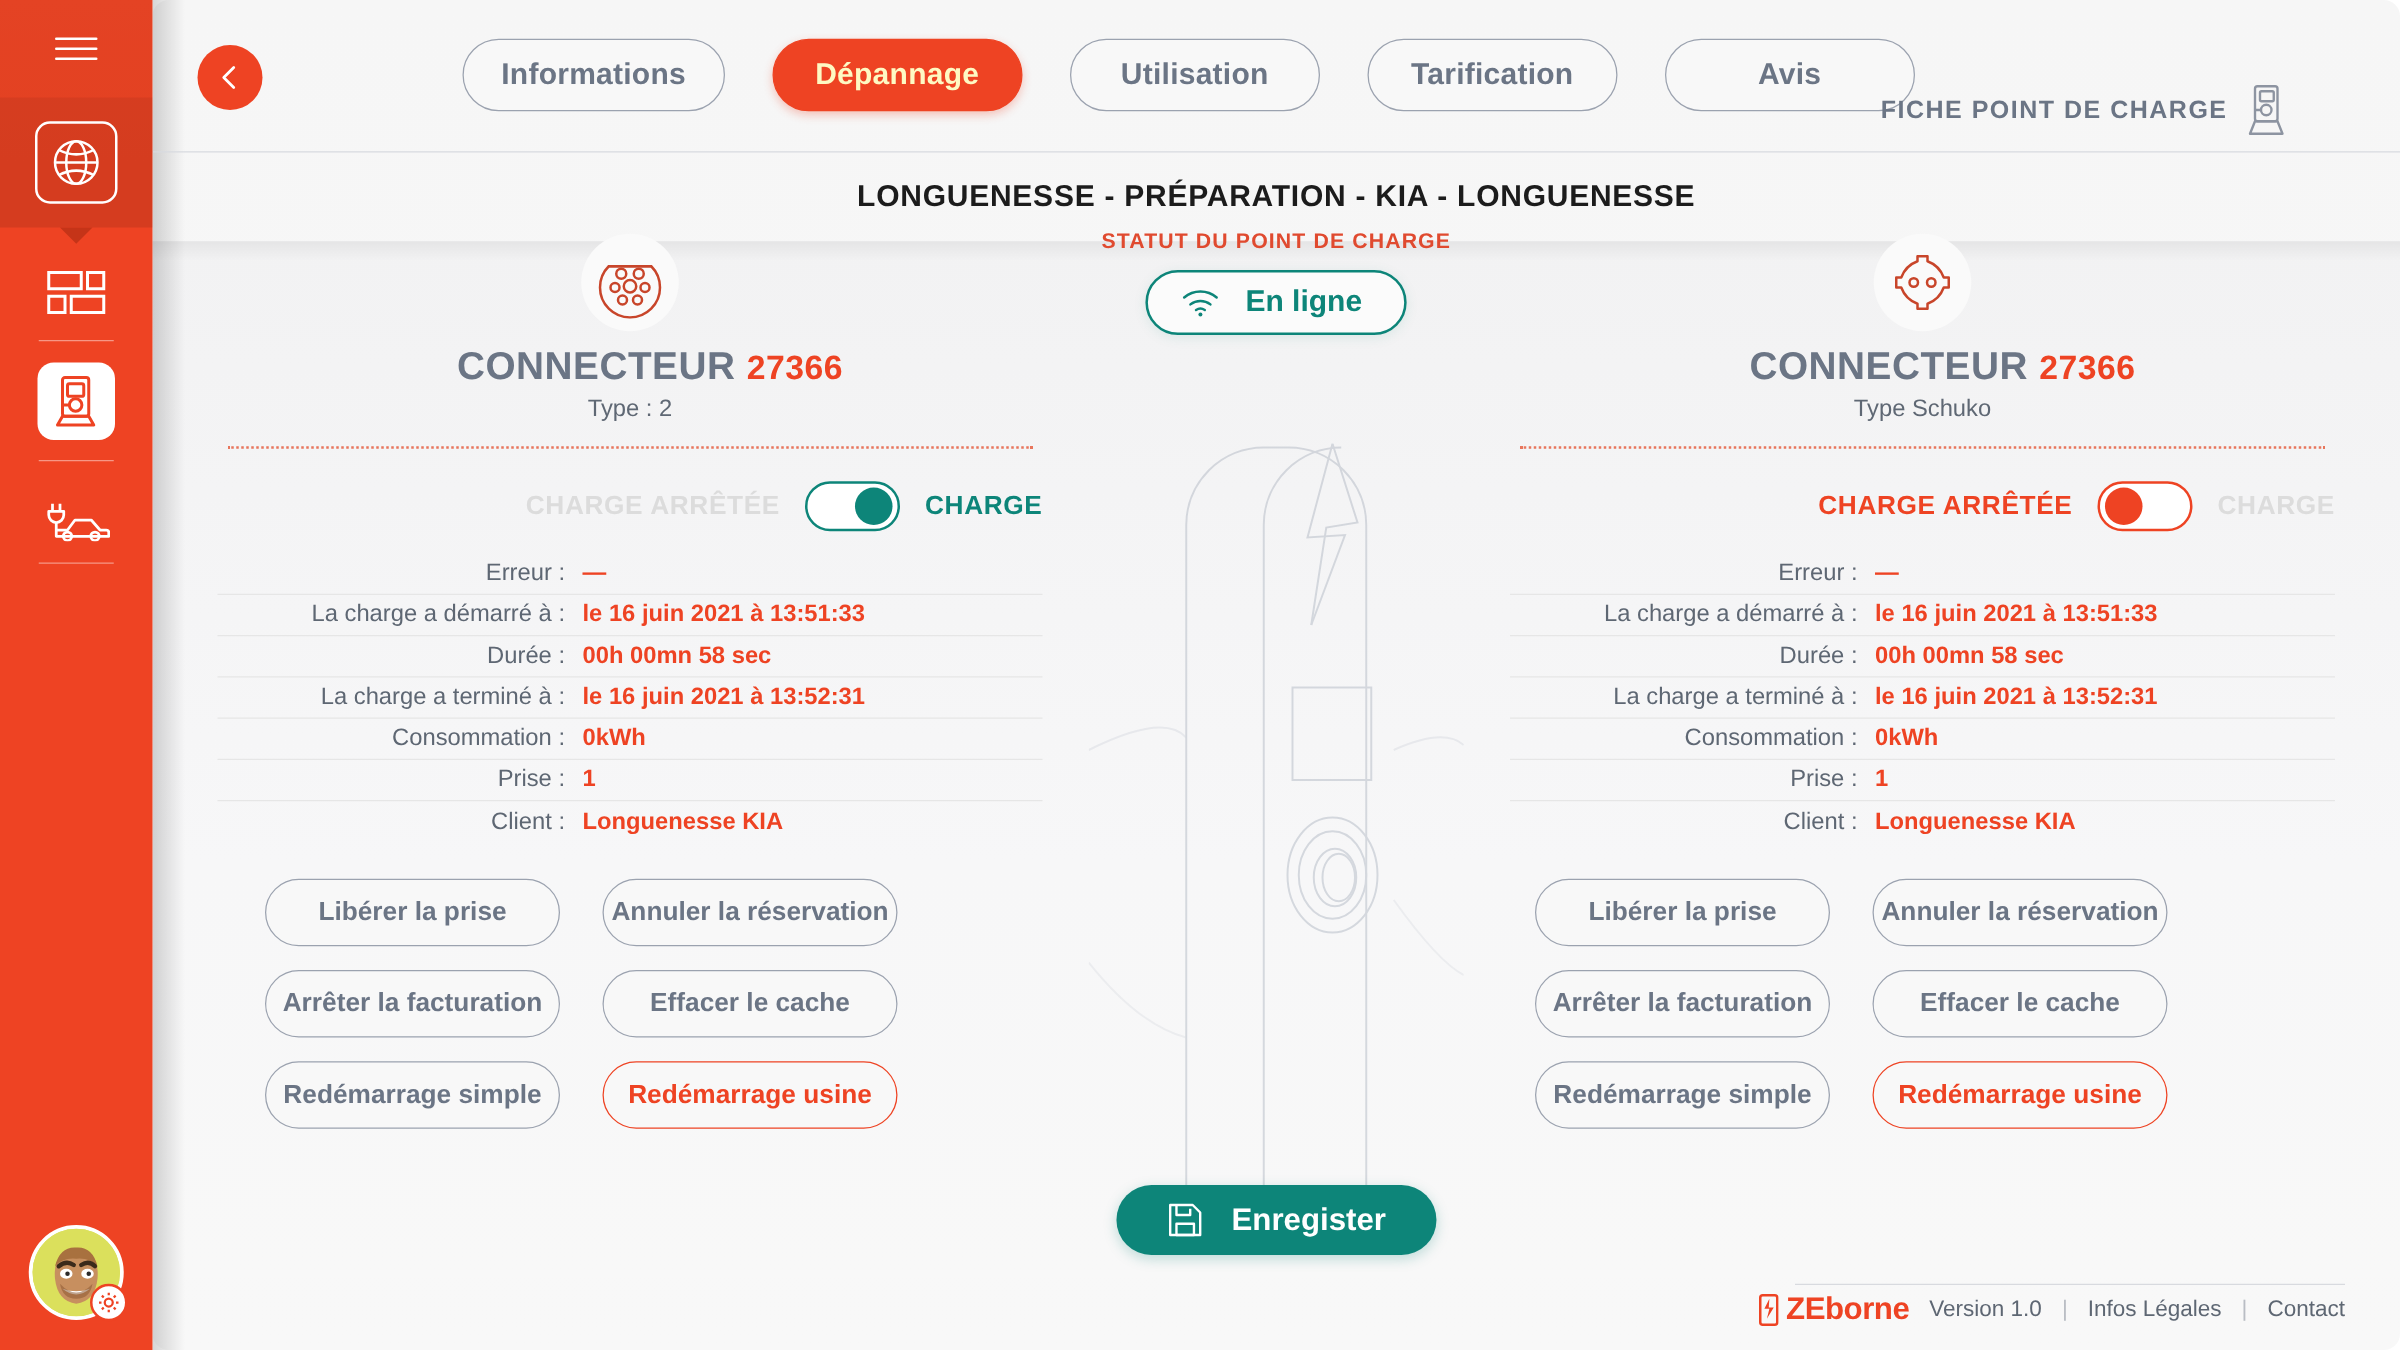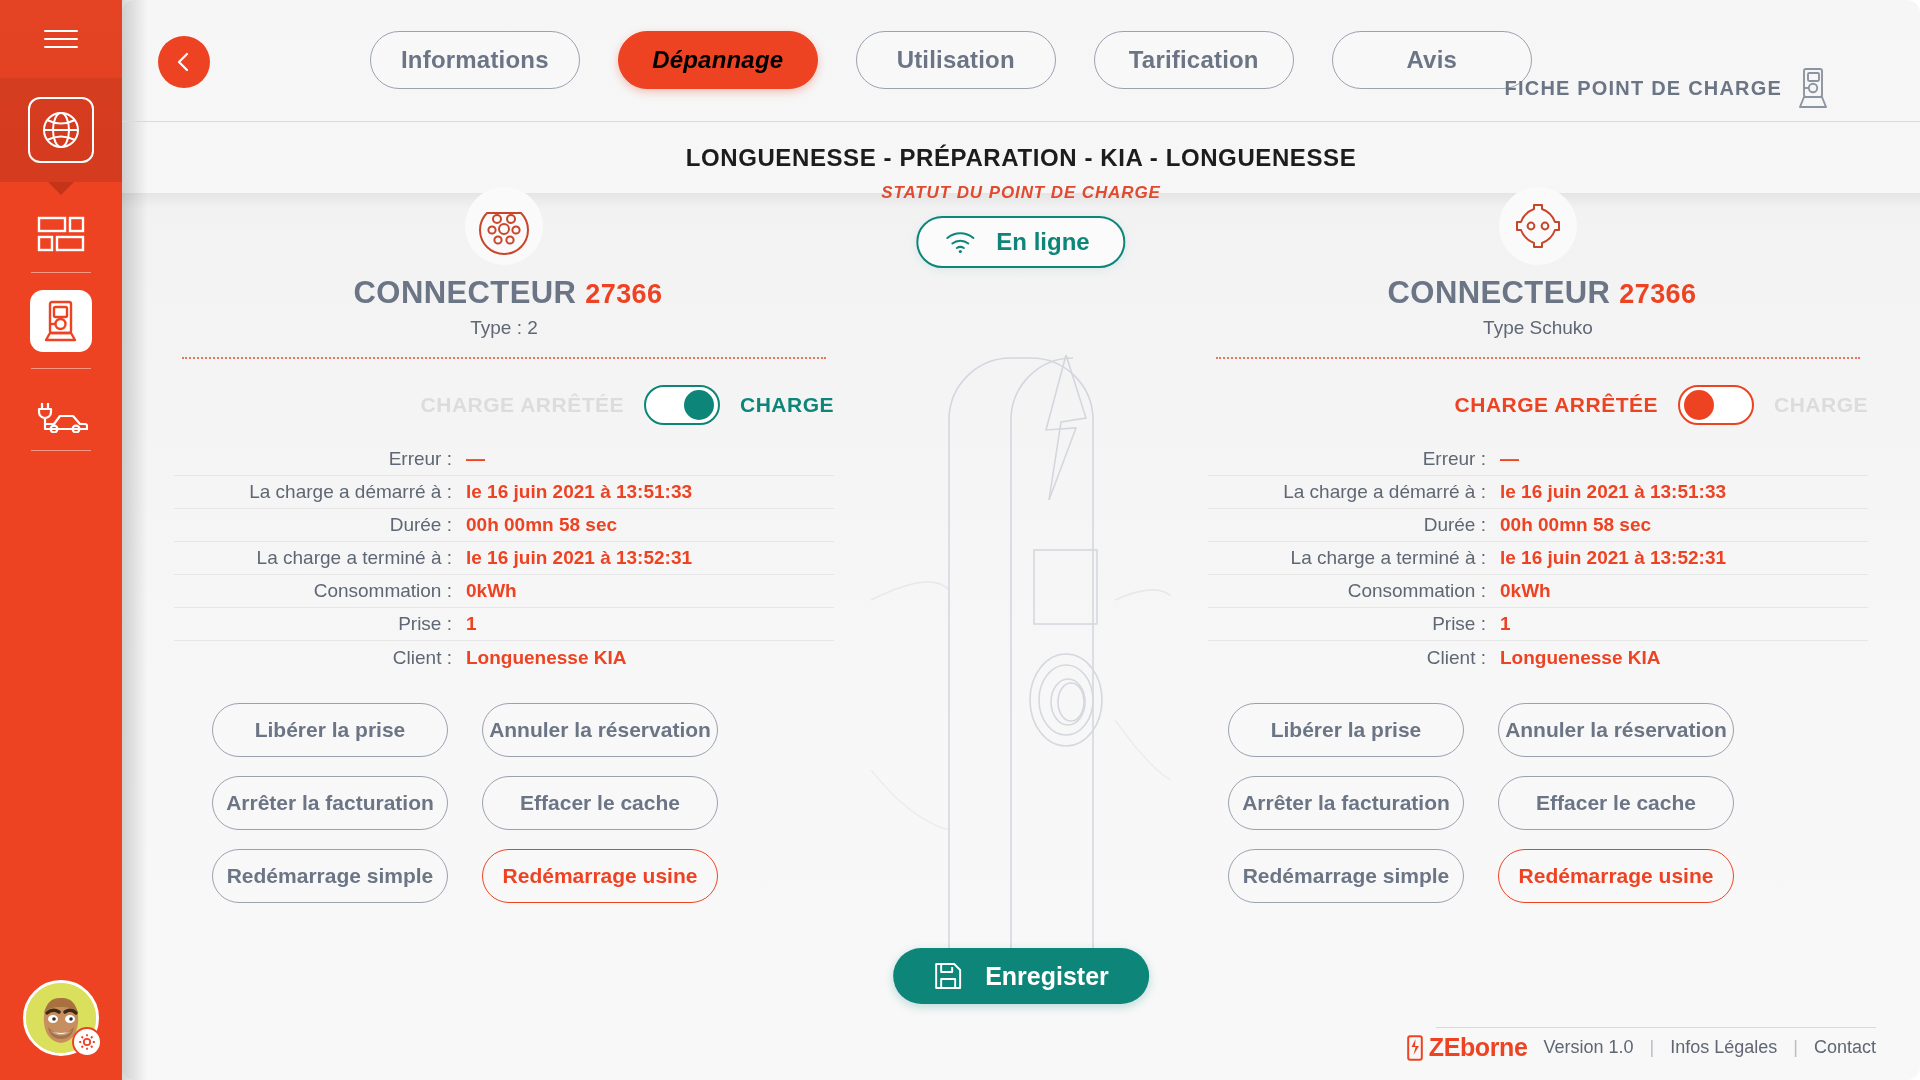--- a/index.html
+++ b/index.html
@@ -134,23 +134,22 @@
     border: 1px solid #9ba2af;
     background: #f8f8f8;
     color: #6b7585;
     font-size: 24px; font-weight: 700;
     letter-spacing: 0.2px;
     display: flex; align-items: center; justify-content: center;
     cursor: pointer;
     font-stretch: condensed;
   }
   .tab.active {
-    background: #EE4323; border-color: #EE4323; color: #000000;
+    background: #EE4323; border-color: #EE4323; color: #fef9c3;
     box-shadow: 0 3px 8px rgba(238,67,35,0.30);
-    font-style: italic;
   }
   .fiche {
     position: absolute; right: 92px; top: 88px;
     transform: translateY(-50%);
     display: flex; align-items: center; gap: 16px;
   }
   .fiche .label {
     font-size: 20px; font-weight: 700; color: #6b7585;
     letter-spacing: 1.2px;
   }
@@ -160,21 +159,20 @@
     position: absolute; left: 0; top: 144px; width: 1798px;
     text-align: center;
     font-size: 24px; font-weight: 700; color: #1c1c1c;
     letter-spacing: 0.6px;
   }
   .status-label {
     position: absolute; left: 0; top: 183px; width: 1798px;
     text-align: center;
     font-size: 17px; font-weight: 700; color: #e04a2f;
     letter-spacing: 0.9px;
-    font-style: italic;
   }
   .status-pill {
     position: absolute; left: 50%; top: 216px;
     transform: translateX(-50%);
     height: 52px; padding: 0 34px 0 26px;
     border: 2px solid #0d8579; border-radius: 26px;
     background: #fbfbfb;
     display: flex; align-items: center; gap: 20px;
     color: #0d8579; font-size: 24px; font-weight: 700;
     cursor: pointer;
@@ -208,21 +206,21 @@
   .col.right { right: 52px; }
 
   .conn-icon {
     position: absolute; top: -6px; left: 50%;
     transform: translateX(-50%);
     width: 78px; height: 78px; border-radius: 50%;
     background: #fafafa;
     display: flex; align-items: center; justify-content: center;
   }
   .conn-title {
-    position: absolute; top: 82px; left: 4px; width: 100%;
+    position: absolute; top: 82px; left: 16px; width: 100%;
     text-align: center;
     font-size: 31px; font-weight: 700; color: #6b7585;
     letter-spacing: 0.4px;
   }
   .conn-title .num { color: #EE4323; font-size: 27px; }
   .conn-type {
     position: absolute; top: 124px; left: 0; width: 100%;
     text-align: center; font-size: 19px; color: #5f6874;
   }
   .dotted {

